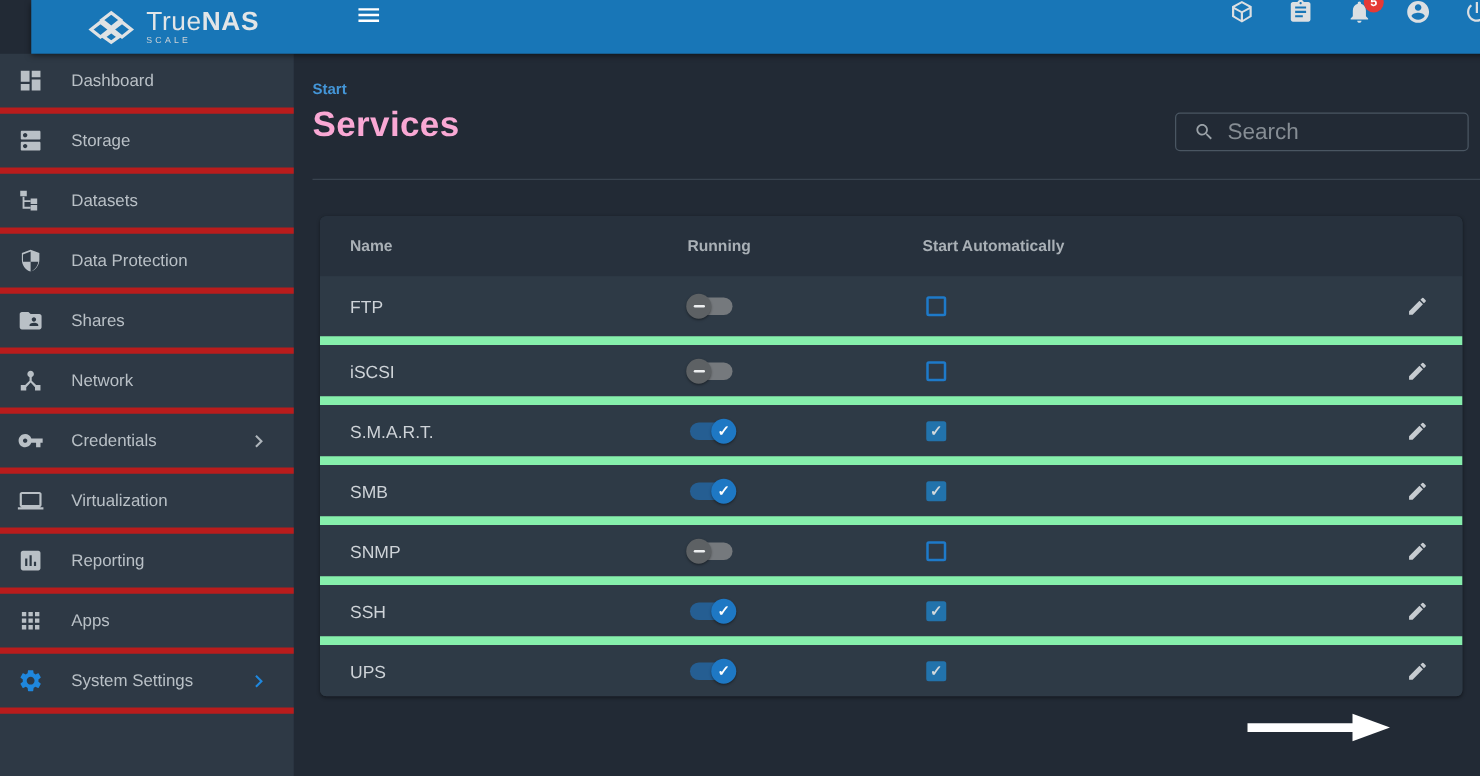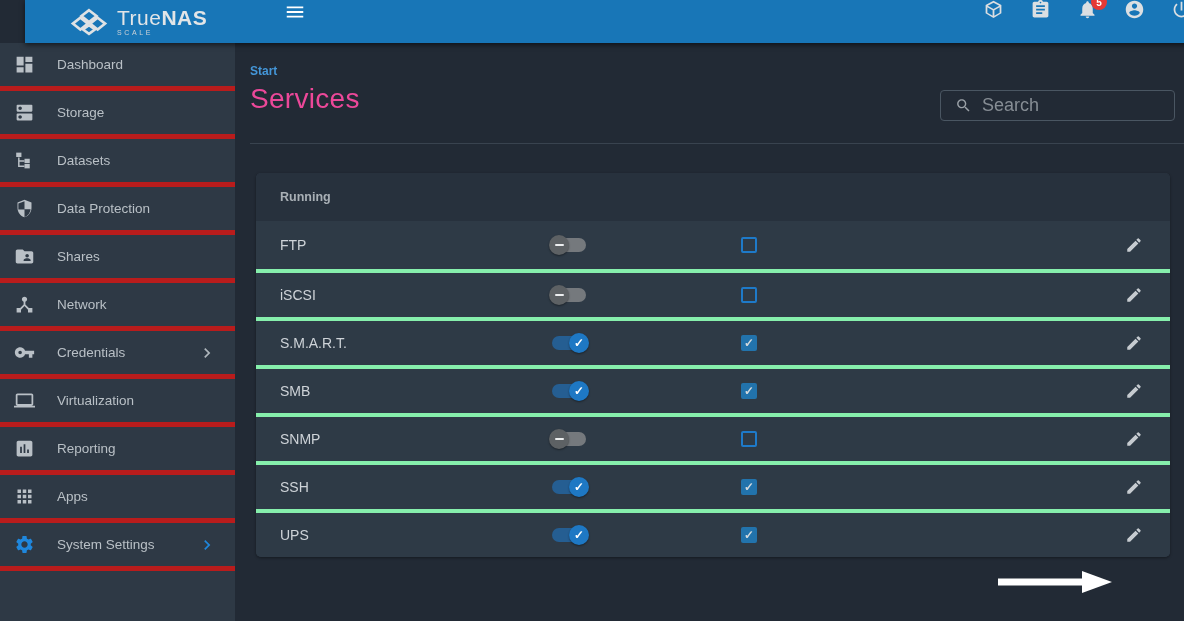--- a/index.html
+++ b/index.html
@@ -44,37 +44,37 @@
   .side-item.active .s-ic{color:var(--c-active_icon)}
   .side-label{margin-left:22px;font-size:13.5px;color:#b9c0c6}
   .side-chev{margin-left:auto;width:20px;height:20px;color:#aeb5bb;display:flex}
   .side-chev svg{width:20px;height:20px;fill:currentColor}
   .side-item.active .side-chev{color:var(--c-active_icon)}
 
   
   .content{position:absolute;top:43px;left:235px;width:949px;height:578px;background:#222a35}
   .breadcrumb{display:inline-block;margin:21px 0 0 15px;font-size:12px;font-weight:700;
     color:var(--c-breadcrumb);cursor:pointer;text-decoration:none}
-  .page-title{margin:4px 0 16px 15px;font-size:28px;font-weight:400;color:#ec4899;letter-spacing:.3px}
+  .page-title{margin:4px 0 16px 15px;font-size:28px;font-weight:700;color:#f9a8d4;letter-spacing:.3px}
   .head-divider{position:absolute;left:15px;right:0;top:100px;border:none;border-top:1px solid #39434f}
   .search-box{position:absolute;top:47px;right:9px;width:235px;height:31px;
     border:1px solid #4a5662;border-radius:4px;display:flex;align-items:center;padding:0 8px;background:transparent}
   .search-box svg{width:17px;height:17px;fill:#9aa1a7;flex:0 0 auto;margin:0 10px 0 6px}
   .search-box input{flex:1;background:transparent;border:none;outline:none;color:#ccd2d7;font-size:18px;
     font-family:"Liberation Sans",sans-serif}
   .search-box input::placeholder{color:#868d94}
 
   
   .table-card{position:absolute;top:130px;left:21px;width:914px;border-radius:5px;overflow:hidden;
     background:#2e3a46;box-shadow:0 1px 3px rgba(0,0,0,.4)}
   .trow{display:grid;grid-template-columns:270px 188px 1fr 60px;align-items:center;
     height:48px;padding-left:24px}
   .thead-row{background:#27313d}
   .th{font-size:12.5px;font-weight:700;color:#a9b0b6}
-  .tbody .trow{border-top:4px solid #86efac;background:#2e3a46}
+  .tbody .trow{border-top:7px solid #86efac;background:#2e3a46}
   .tbody .trow:first-child{border-top:none}
   .cell-name{font-size:14px;color:#ced3d8}
 
   
   .toggle{position:relative;width:34px;height:14px;border-radius:7px;cursor:pointer;margin-left:2px}
   .toggle.on{background:#255e92}
   .toggle.off{background:#75797d}
   .knob{position:absolute;top:-3px;width:20px;height:20px;border-radius:50%;
     display:flex;align-items:center;justify-content:center;box-shadow:0 1px 2px rgba(0,0,0,.4)}
   .toggle.on .knob{right:-3px;background:var(--c-accent);color:#fff;font-size:12px;font-weight:700}
@@ -260,21 +260,23 @@
     <hr class="head-divider">
     <div class="search-box">
       <svg viewBox="0 0 24 24">
           <use href="#i-search"></use>
         </svg>
       <input type="text" placeholder="Search" style="">
     </div>
 
     <div class="table-card">
       <div class="trow thead-row" id="thead">
+          <div class="th">Name</div>
           <div class="th">Running</div>
+          <div class="th">Start Automatically</div>
           <div></div>
         </div>
       <div class="tbody" id="tbody">
           <div class="trow">
             <div class="cell-name">FTP</div>
             <div>
               <div class="toggle off">
                 <span class="knob">
                   <span class="dash"></span>
                 </span>

